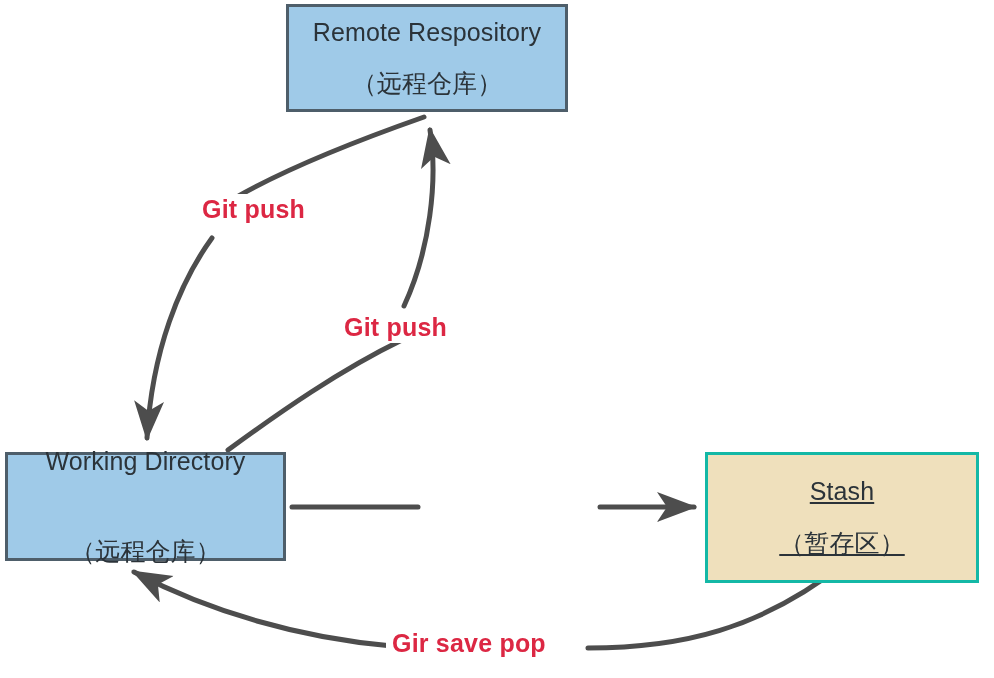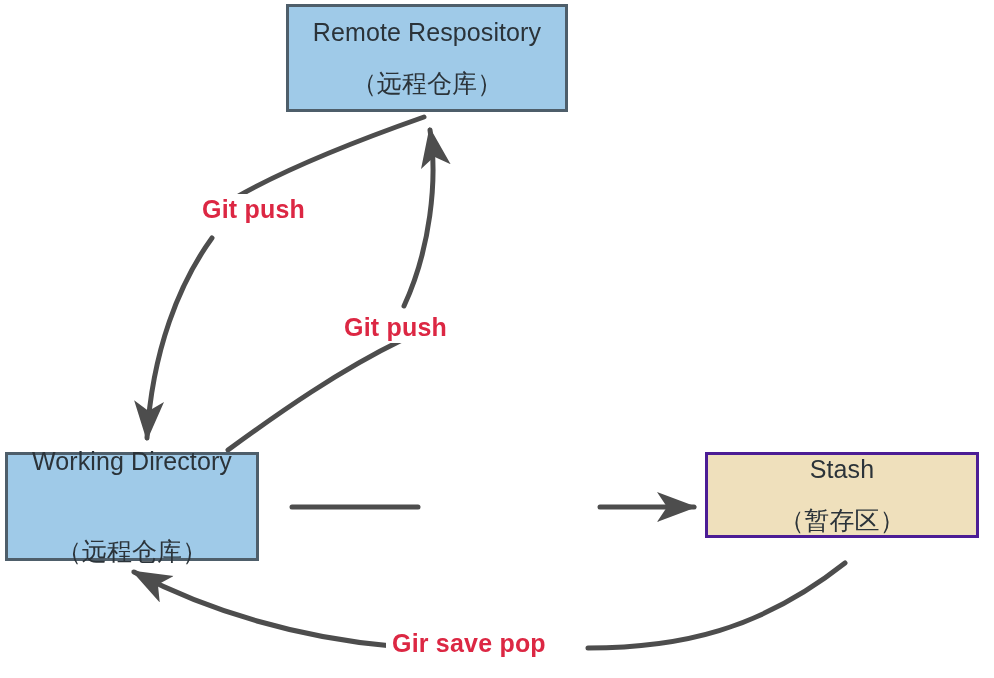--- a/index.html
+++ b/index.html
@@ -45,33 +45,34 @@
     left: 286px;
     top: 4px;
     width: 282px;
     height: 108px;
     background: #9FCAE8;
     border: 3px solid #4E5E6A;
   }
   .node-working {
     left: 5px;
     top: 452px;
-    width: 254px;
+    width: 281px;
     height: 109px;
     background: #9FCAE8;
     border: 3px solid #4E5E6A;
     gap: 38px;
   }
   .node-stash {
     left: 705px;
     top: 452px;
     width: 274px;
-    height: 86px;
+    height: 131px;
     background: #EFE0BC;
-    border: 3px solid #4c1d95;
+    border: 3px solid #14b8a6;
+    text-decoration: underline;
   }
   .edge-label {
     position: absolute;
     color: #DC2743;
     font-weight: bold;
     font-size: 25px;
     white-space: nowrap;
     background: #ffffff;
     padding: 1px 6px;
     z-index: 4;

